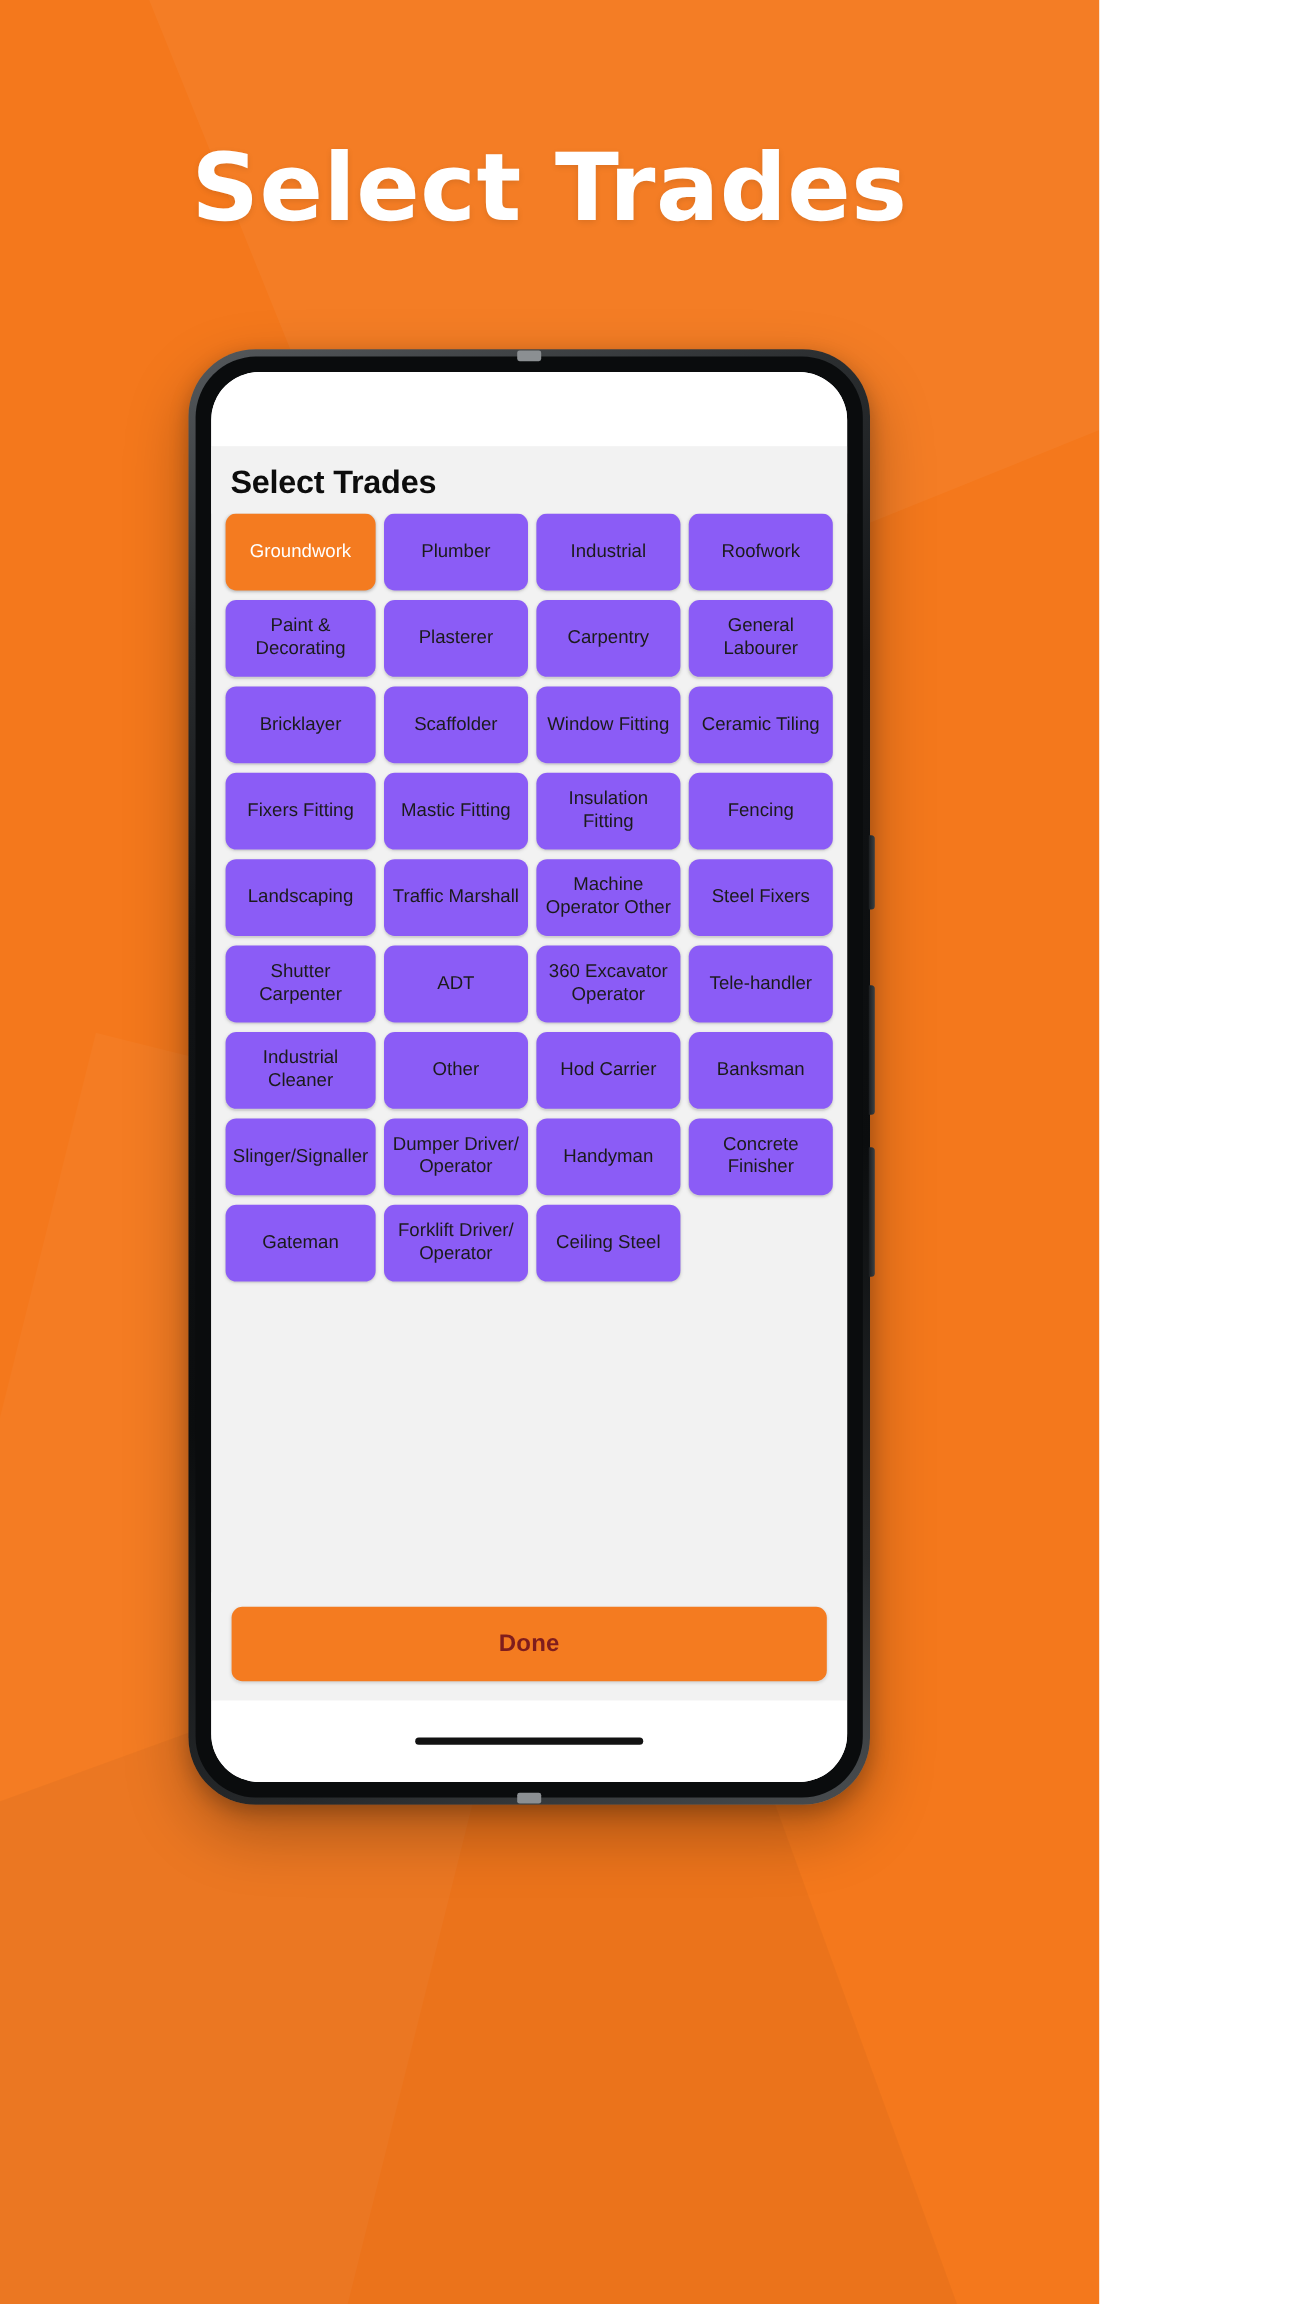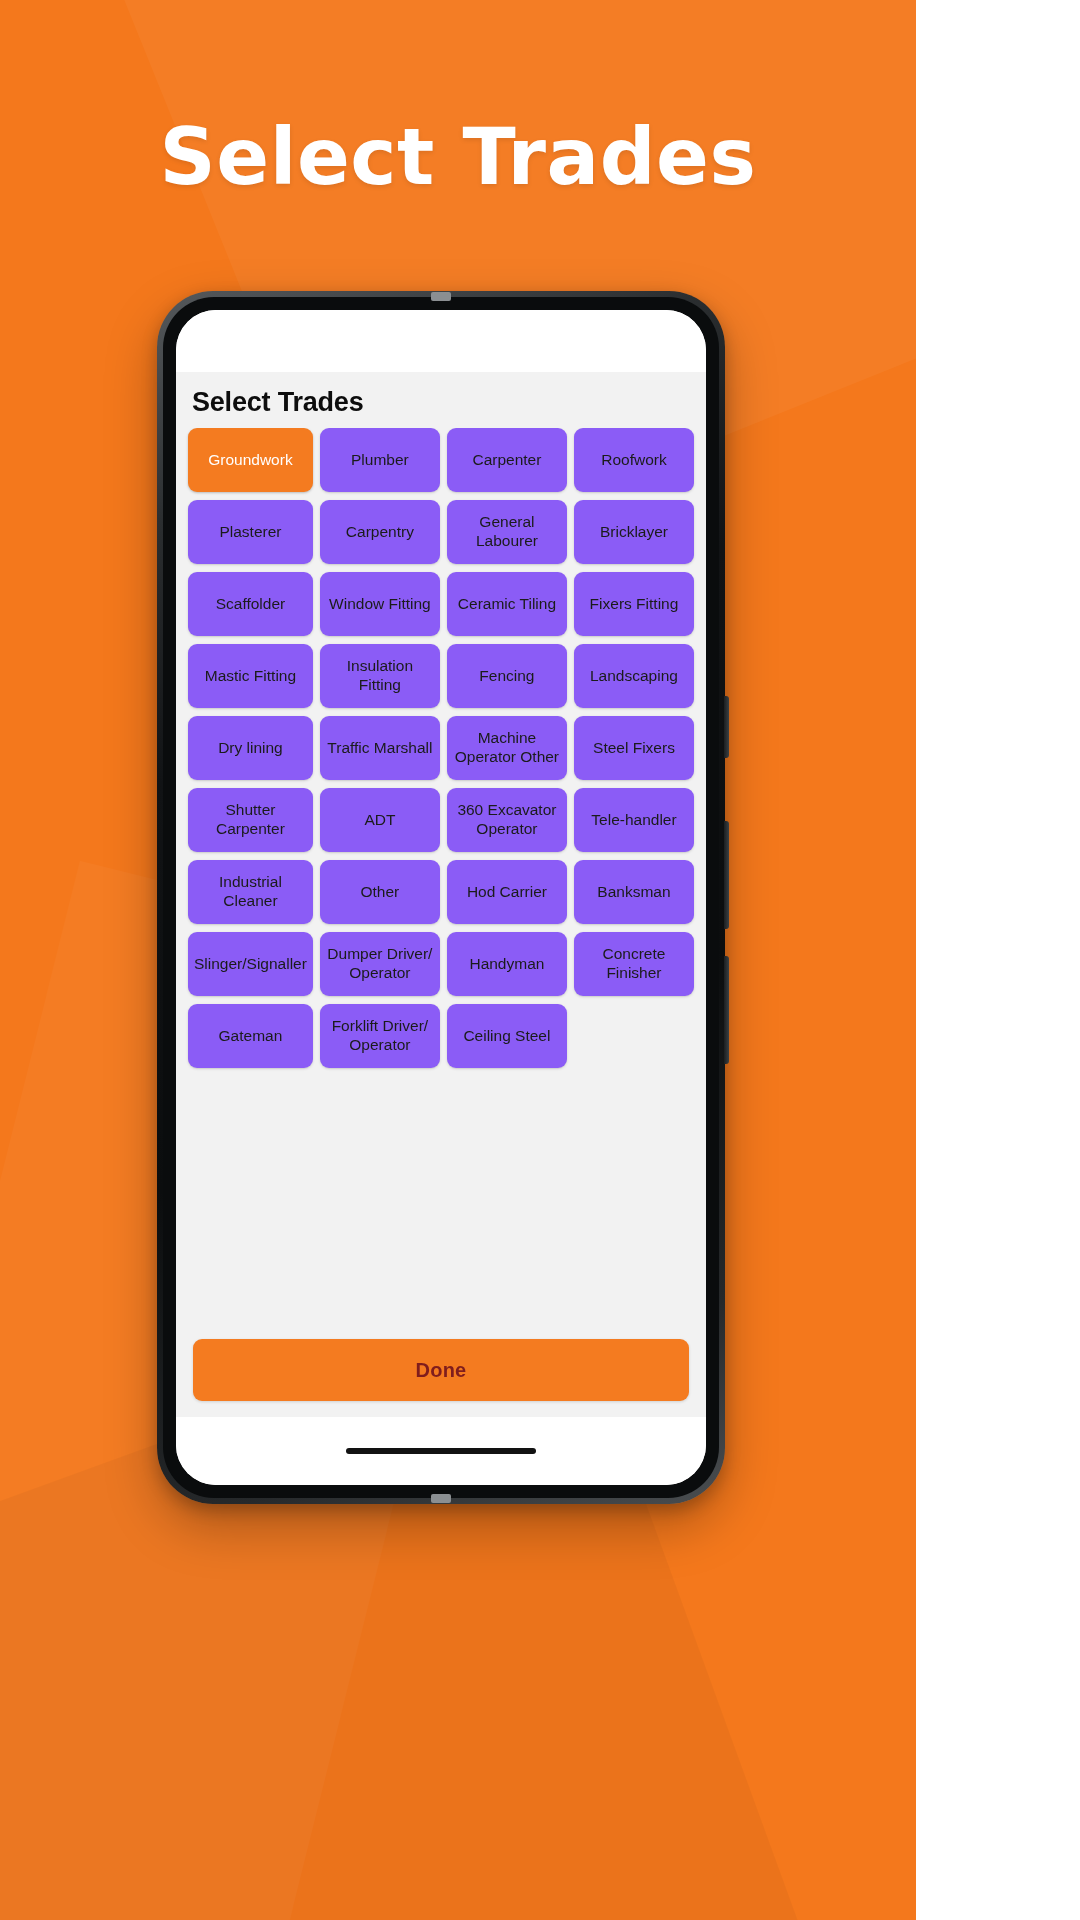--- a/index.html
+++ b/index.html
@@ -229,35 +229,35 @@
       <div class="app-body">
 
         <div class="app-header">
           <h1>Select Trades</h1>
         </div>
 
         <div class="trades-scroll">
           <div class="trades-grid" id="trades-grid">
               <div class="trade-chip selected">Groundwork</div>
               <div class="trade-chip">Plumber</div>
-              <div class="trade-chip">Carpenter</div>
+              <div class="trade-chip">Industrial</div>
               <div class="trade-chip">Roofwork</div>
+              <div class="trade-chip">Paint &amp; Decorating</div>
               <div class="trade-chip">Plasterer</div>
               <div class="trade-chip">Carpentry</div>
               <div class="trade-chip">General Labourer</div>
               <div class="trade-chip">Bricklayer</div>
               <div class="trade-chip">Scaffolder</div>
               <div class="trade-chip">Window Fitting</div>
               <div class="trade-chip">Ceramic Tiling</div>
               <div class="trade-chip">Fixers Fitting</div>
               <div class="trade-chip">Mastic Fitting</div>
               <div class="trade-chip">Insulation Fitting</div>
               <div class="trade-chip">Fencing</div>
               <div class="trade-chip">Landscaping</div>
-              <div class="trade-chip">Dry lining</div>
               <div class="trade-chip">Traffic Marshall</div>
               <div class="trade-chip">Machine Operator Other</div>
               <div class="trade-chip">Steel Fixers</div>
               <div class="trade-chip">Shutter Carpenter</div>
               <div class="trade-chip">ADT</div>
               <div class="trade-chip">360 Excavator Operator</div>
               <div class="trade-chip">Tele-handler</div>
               <div class="trade-chip">Industrial Cleaner</div>
               <div class="trade-chip">Other</div>
               <div class="trade-chip">Hod Carrier</div>

